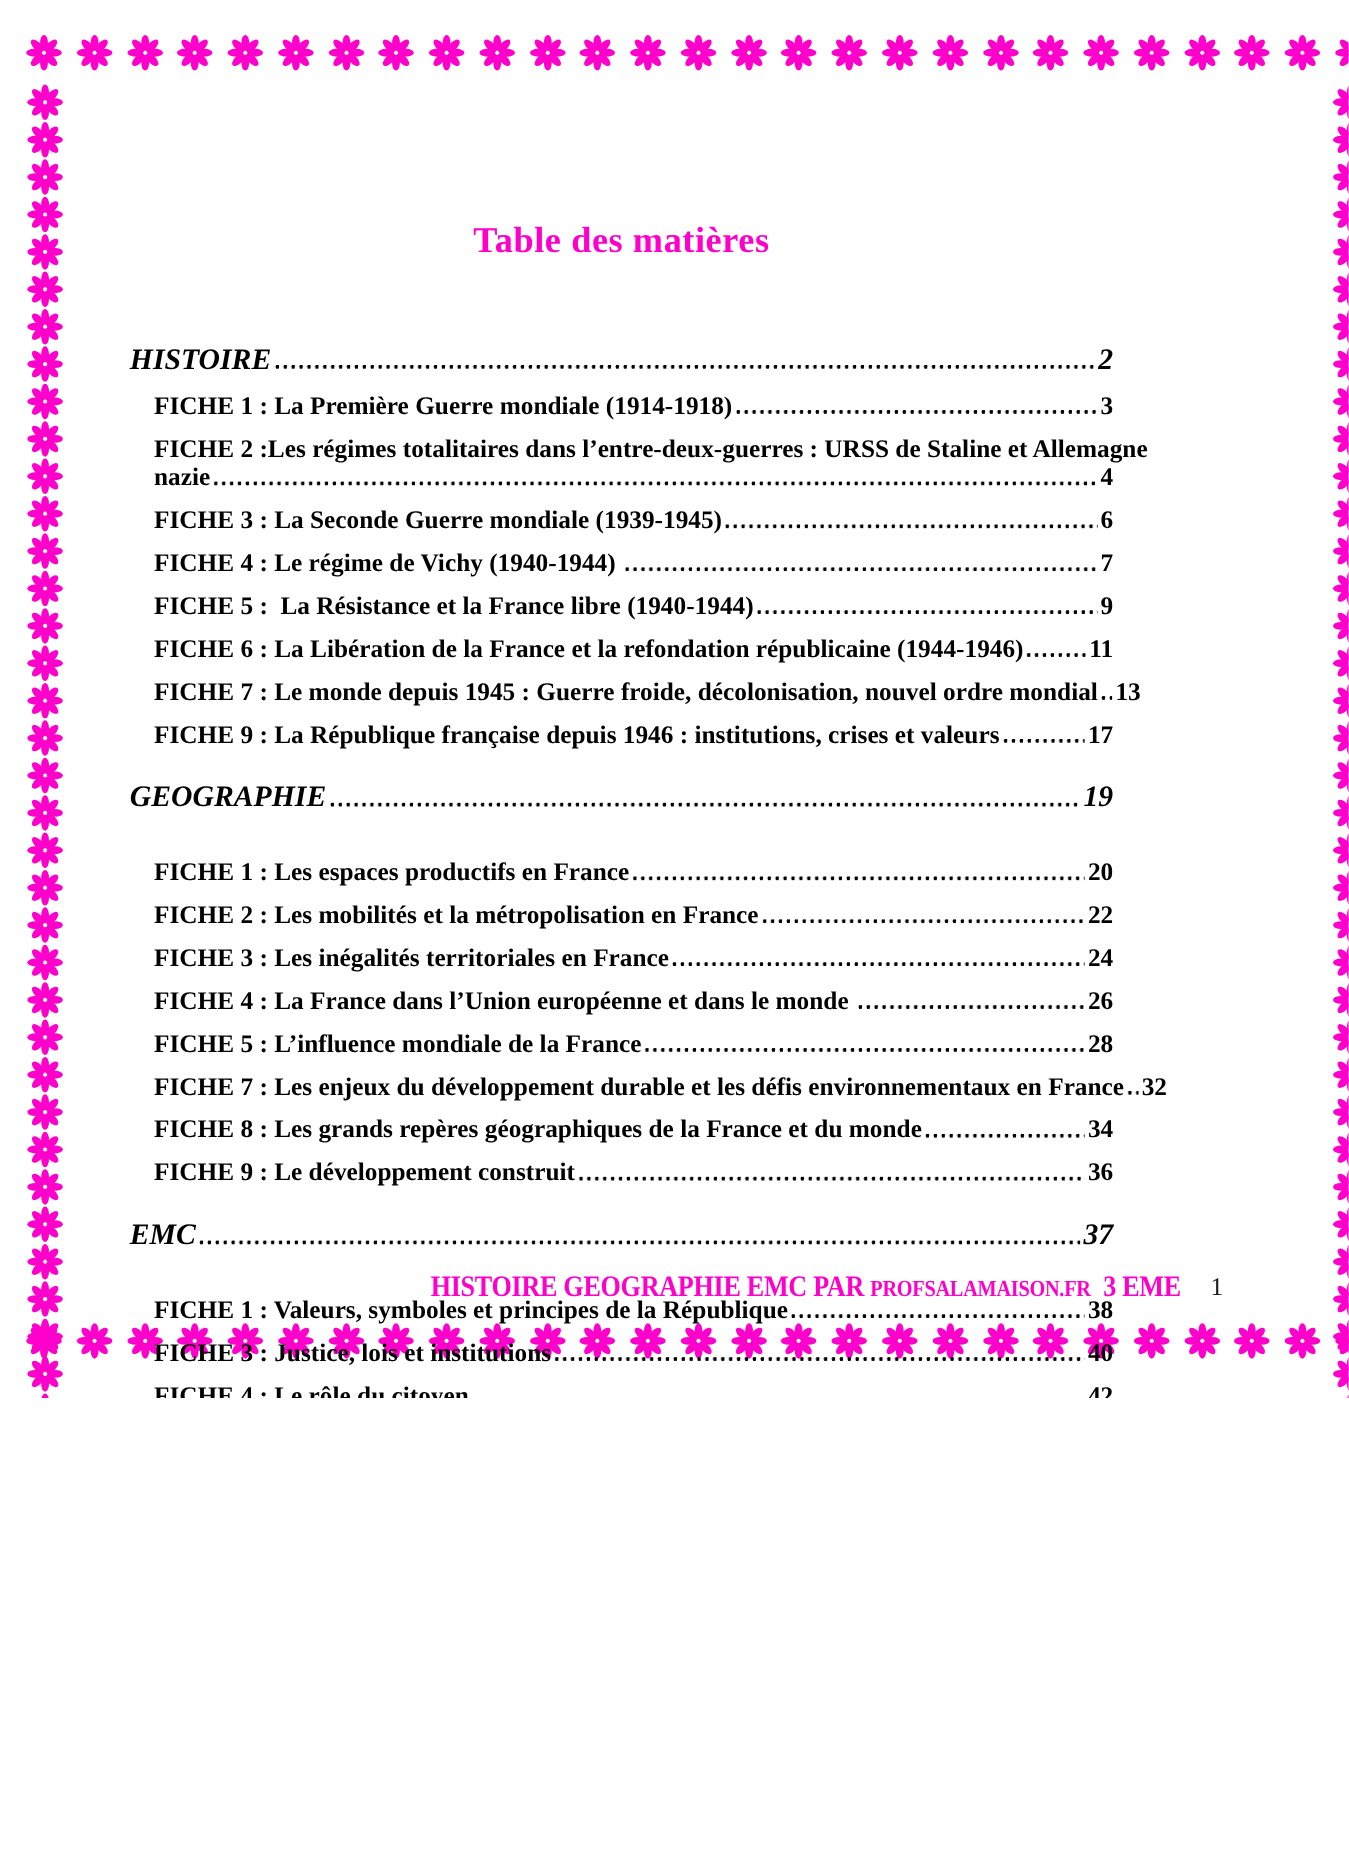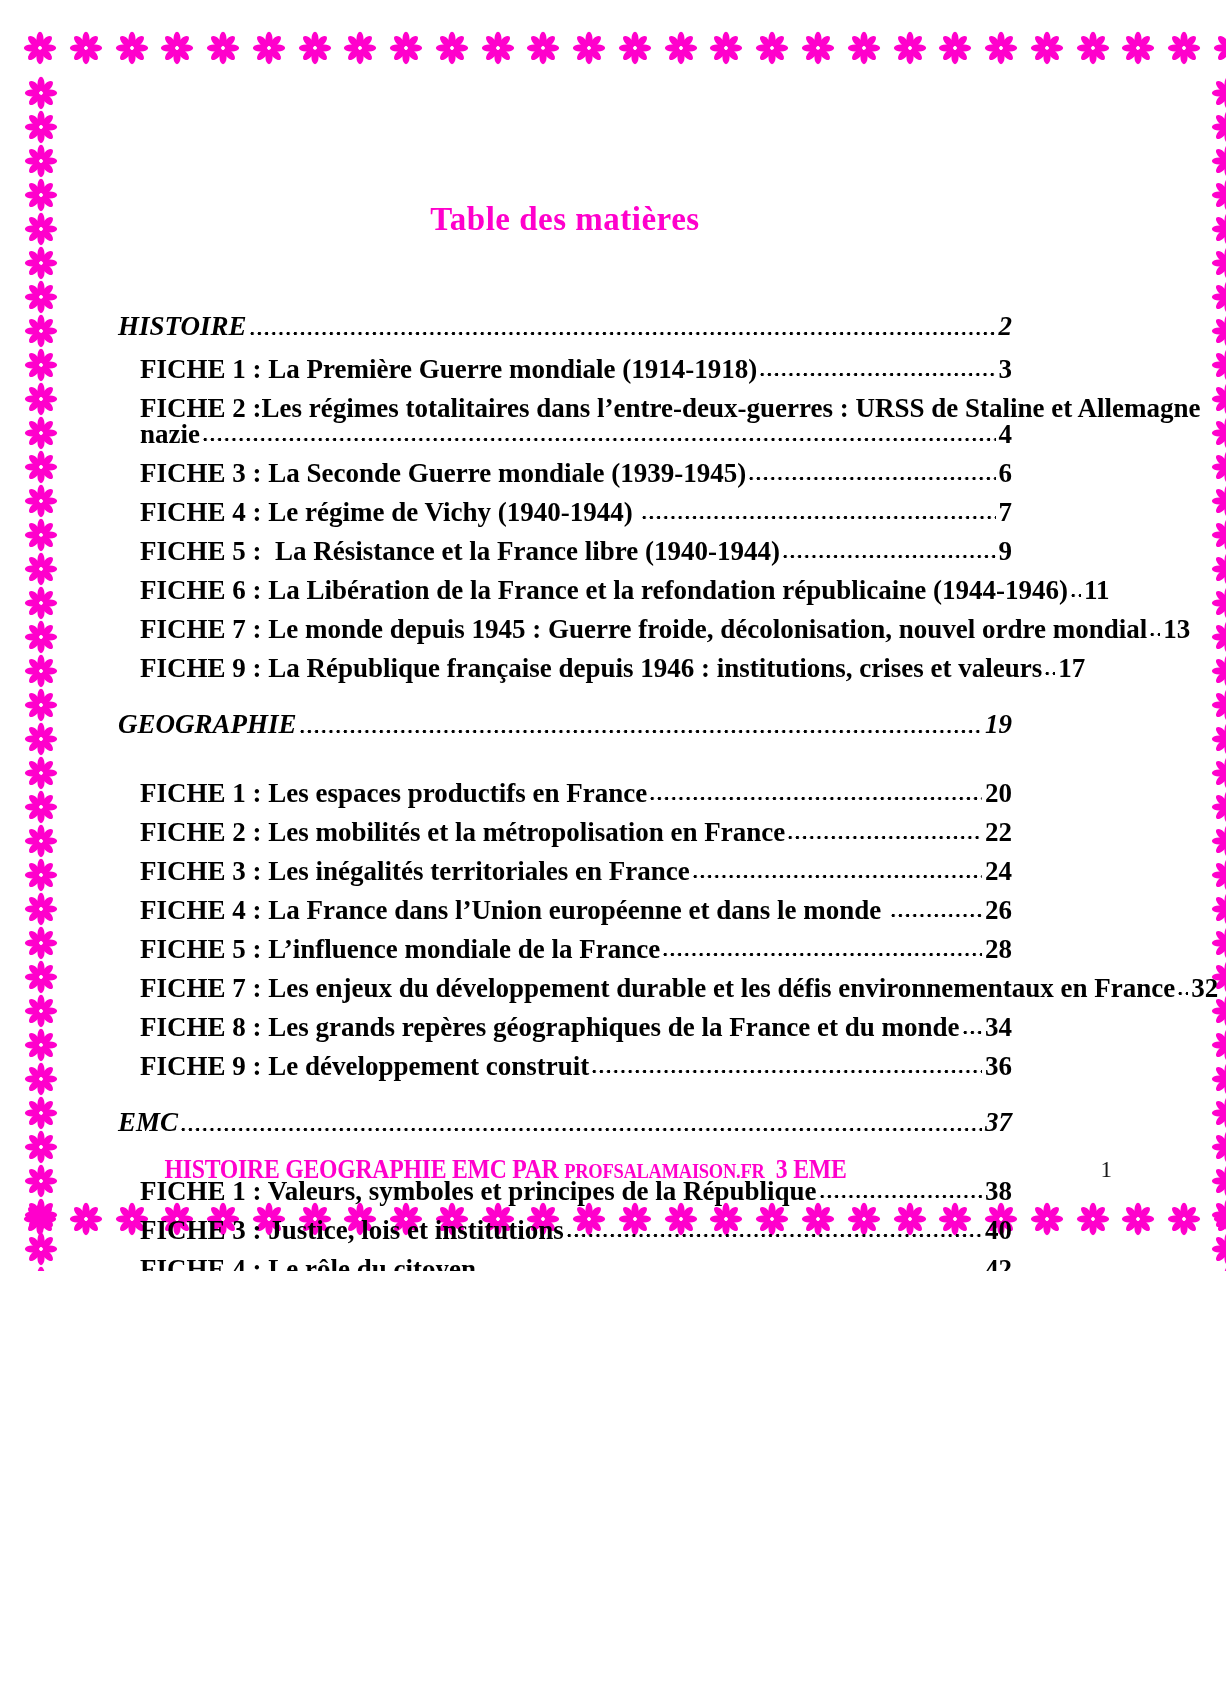--- a/index.html
+++ b/index.html
@@ -32,36 +32,36 @@
     letter-spacing:0.5px;
   }
   .toc-section{margin-top:27px;}
   .toc-section:first-child{margin-top:70px;}
   .row{display:flex;align-items:baseline;}
   .heading-row{
     font-size:27px;line-height:32px;font-weight:bold;font-style:italic;
     margin-bottom:40px;
   }
   .toc-section:first-child .heading-row{margin-bottom:14px;margin-top:48px;}
-  .entry{padding-left:22px;font-size:27px;line-height:26px;font-weight:bold;margin-bottom:13px;}
+  .entry{padding-left:22px;font-size:23px;line-height:26px;font-weight:bold;margin-bottom:13px;}
   .entry .contline{display:flex;align-items:flex-start;}
   .lbl{white-space:pre;flex:0 0 auto;}
   .dots{
     flex:1 1 auto;min-width:10px;
     align-self:flex-end;
     height:5px;margin:0 3px 5px 3px;
     background-image:radial-gradient(circle at 2.2px 2.4px,#000 1.6px,transparent 1.9px);
     background-size:7.2px 5px;background-repeat:repeat-x;background-position:left bottom;
   }
   .heading-row .dots{margin-bottom:6px;}
   .pg{flex:0 0 auto;white-space:pre;}
   
   .footer{
     position:absolute;left:118px;right:150px;bottom:86px;
-    text-align:left;
+    text-align:right;
     color:var(--accent,#ff00cc);
     font-weight:bold;
   }
   .ftext{display:inline-block;transform:scaleX(0.88);transform-origin:center;white-space:pre;font-size:27px;letter-spacing:-0.3px;}
   .fsmall{font-size:21px;}
   .fpage{position:absolute;right:158px;bottom:88px;font-size:23px;color:#1a1a1a;}
 </style>
 </head>
 <body>
 

